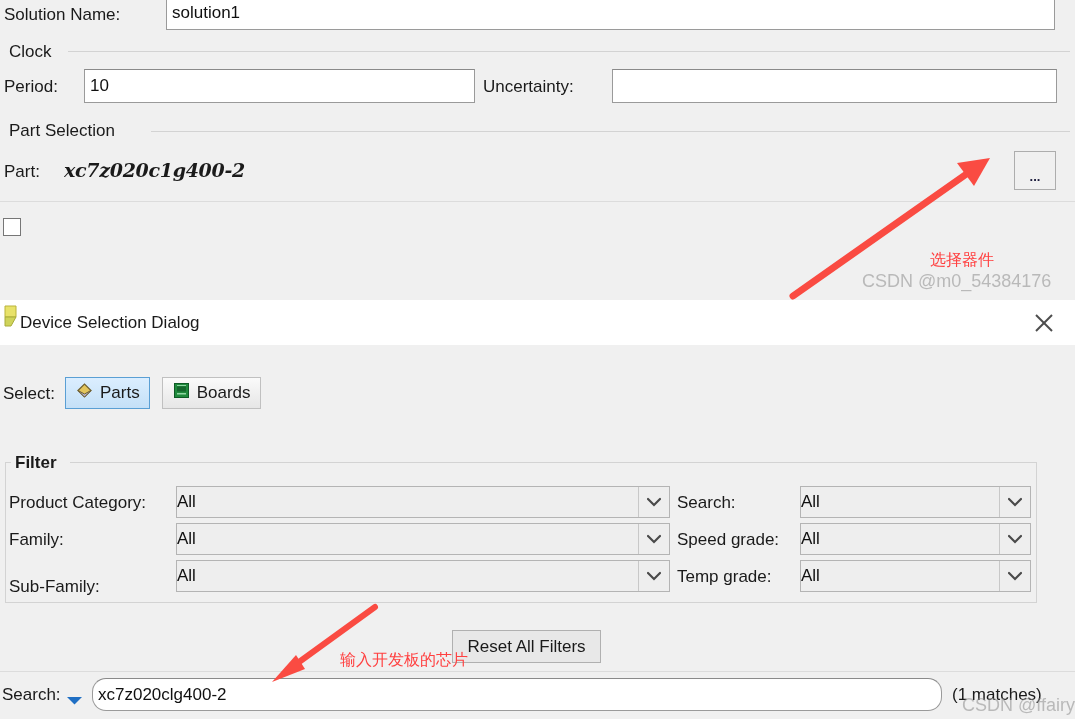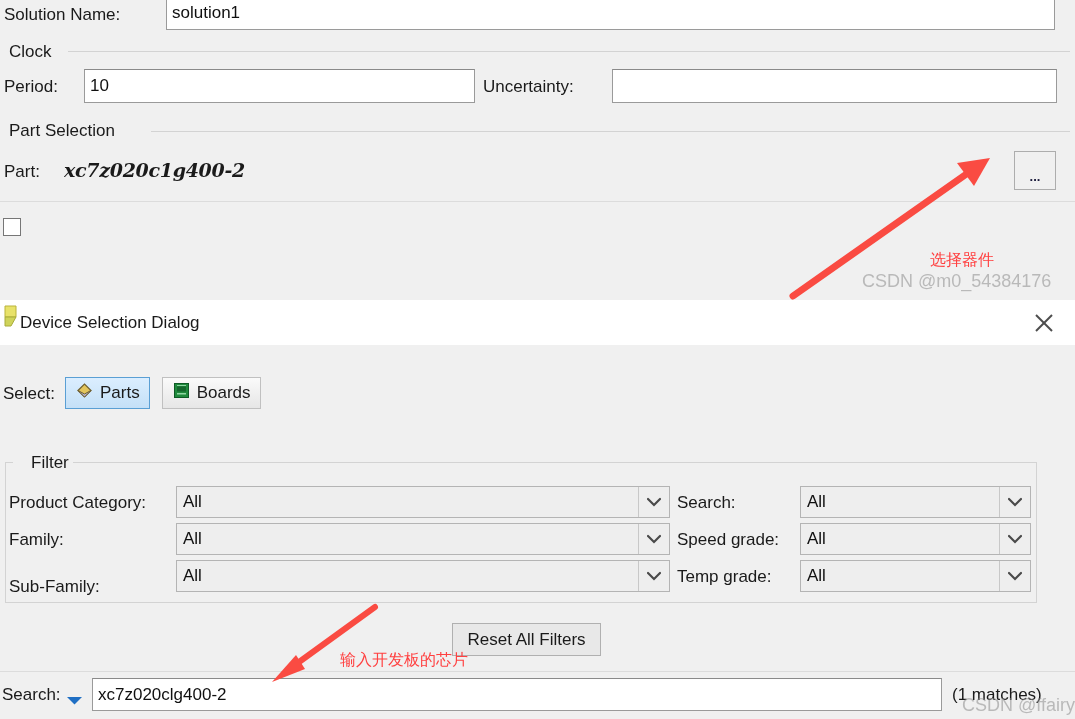--- a/index.html
+++ b/index.html
@@ -26,21 +26,21 @@
     overflow: hidden;
     white-space: nowrap;
   }
   .combo {
     background: #eeeeee;
     border: 1px solid #b4b4b4;
     box-sizing: border-box;
     font-size: 17px;
     color: #101010;
     display: flex; align-items: center;
-    padding-left: 6px;
+    padding-left: 0;
     position: relative;
     overflow: hidden;
     white-space: nowrap;
   }
   .combo .arrowbox {
     position: absolute; top: 0; right: 0; bottom: 0;
     width: 30px;
     border-left: 1px solid #c8c8c8;
     display: flex; align-items: center; justify-content: center;
   }
@@ -112,21 +112,21 @@
     border: 1px solid #5a9fd4;
     background: linear-gradient(#dbeeff, #c4e0f7);
   }
 
   
   .pushbtn {
     border: 1px solid #b0b0b0;
     background: #e8e8e8;
     box-sizing: border-box;
     font-size: 17px; color:#1a1a1a;
-    display:flex; align-items:center; justify-content:center;
+    display:flex; align-items:center; justify-content:center;margin-top:7px;
   }
 
   
   .anno-text {
     position:absolute;
     color:#ff4040;
     font-size: 16px;
     white-space:nowrap;
     font-family: "DejaVu Sans", sans-serif;
     text-align: center;
@@ -224,21 +224,21 @@
             <rect x="5" y="4" width="9" height="1" fill="#8fd6a2"></rect>
           </svg>
         </span>
         <span>Boards</span>
       </span>
     </div>
 
     <div class="group-box" style="left:5px;top:162px;width:1032px;height:141px;border-top:none;"></div>
     <div class="group-line" style="left:70px;top:162px;width:967px;"></div>
     <div class="group-line" style="left:5px;top:162px;width:8px;"></div>
-    <div class="group-title" style="left:27px;top:153px;">Filter</div>
+    <div class="group-title" style="left:11px;top:153px;font-weight:bold;">Filter</div>
 
     <div class="lbl" style="position:absolute;left:9px;top:194px;">Product Category:</div>
     <div class="combo" style="position:absolute;left:176px;top:186px;width:494px;height:32px;">
       <span>All</span>
       <span class="arrowbox">
         <svg class="chev" width="14" height="10" viewBox="0 0 14 10">
             <path d="M1 2 L7 8 L13 2" stroke="#4a4a4a" stroke-width="2.2" fill="none" stroke-linecap="round"></path>
           </svg>
       </span>
     </div>
@@ -295,21 +295,21 @@
     </div>
 
     <div class="seprow" style="left:0px;top:371px;width:1075px;"></div>
 
     <div class="lbl" style="position:absolute;left:2px;top:386px;">Search:</div>
     <span style="position:absolute;left:66px;top:392px;">
       <svg width="17" height="11" viewBox="0 0 17 11">
           <path d="M1 2 L8.5 9.5 L16 2 Z" fill="#1f6fc4"></path>
         </svg>
     </span>
-    <div class="txtfield" style="position:absolute;left:92px;top:378px;width:850px;height:33px;">xc7z020clg400-2</div>
+    <div class="txtfield" style="position:absolute;left:92px;top:378px;width:850px;height:33px;border-radius:14px;">xc7z020clg400-2</div>
     <div class="lbl" style="position:absolute;left:952px;top:386px;">(1 matches)</div>
 
     <svg class="anno" style="left:0;top:0;width:1075px;height:419px;">
       <line x1="375" y1="307" x2="288" y2="370" stroke="#fa4b42" stroke-width="6" stroke-linecap="round"></line>
       <polygon points="272,382 305,369 296,355" fill="#fa4b42"></polygon>
     </svg>
     <div class="anno-text" style="left:340px;top:350px;">输入开发板的芯片</div>
     <div class="watermark" style="left:962px;top:395px;">CSDN @ffairyY</div>
   </div>
 

